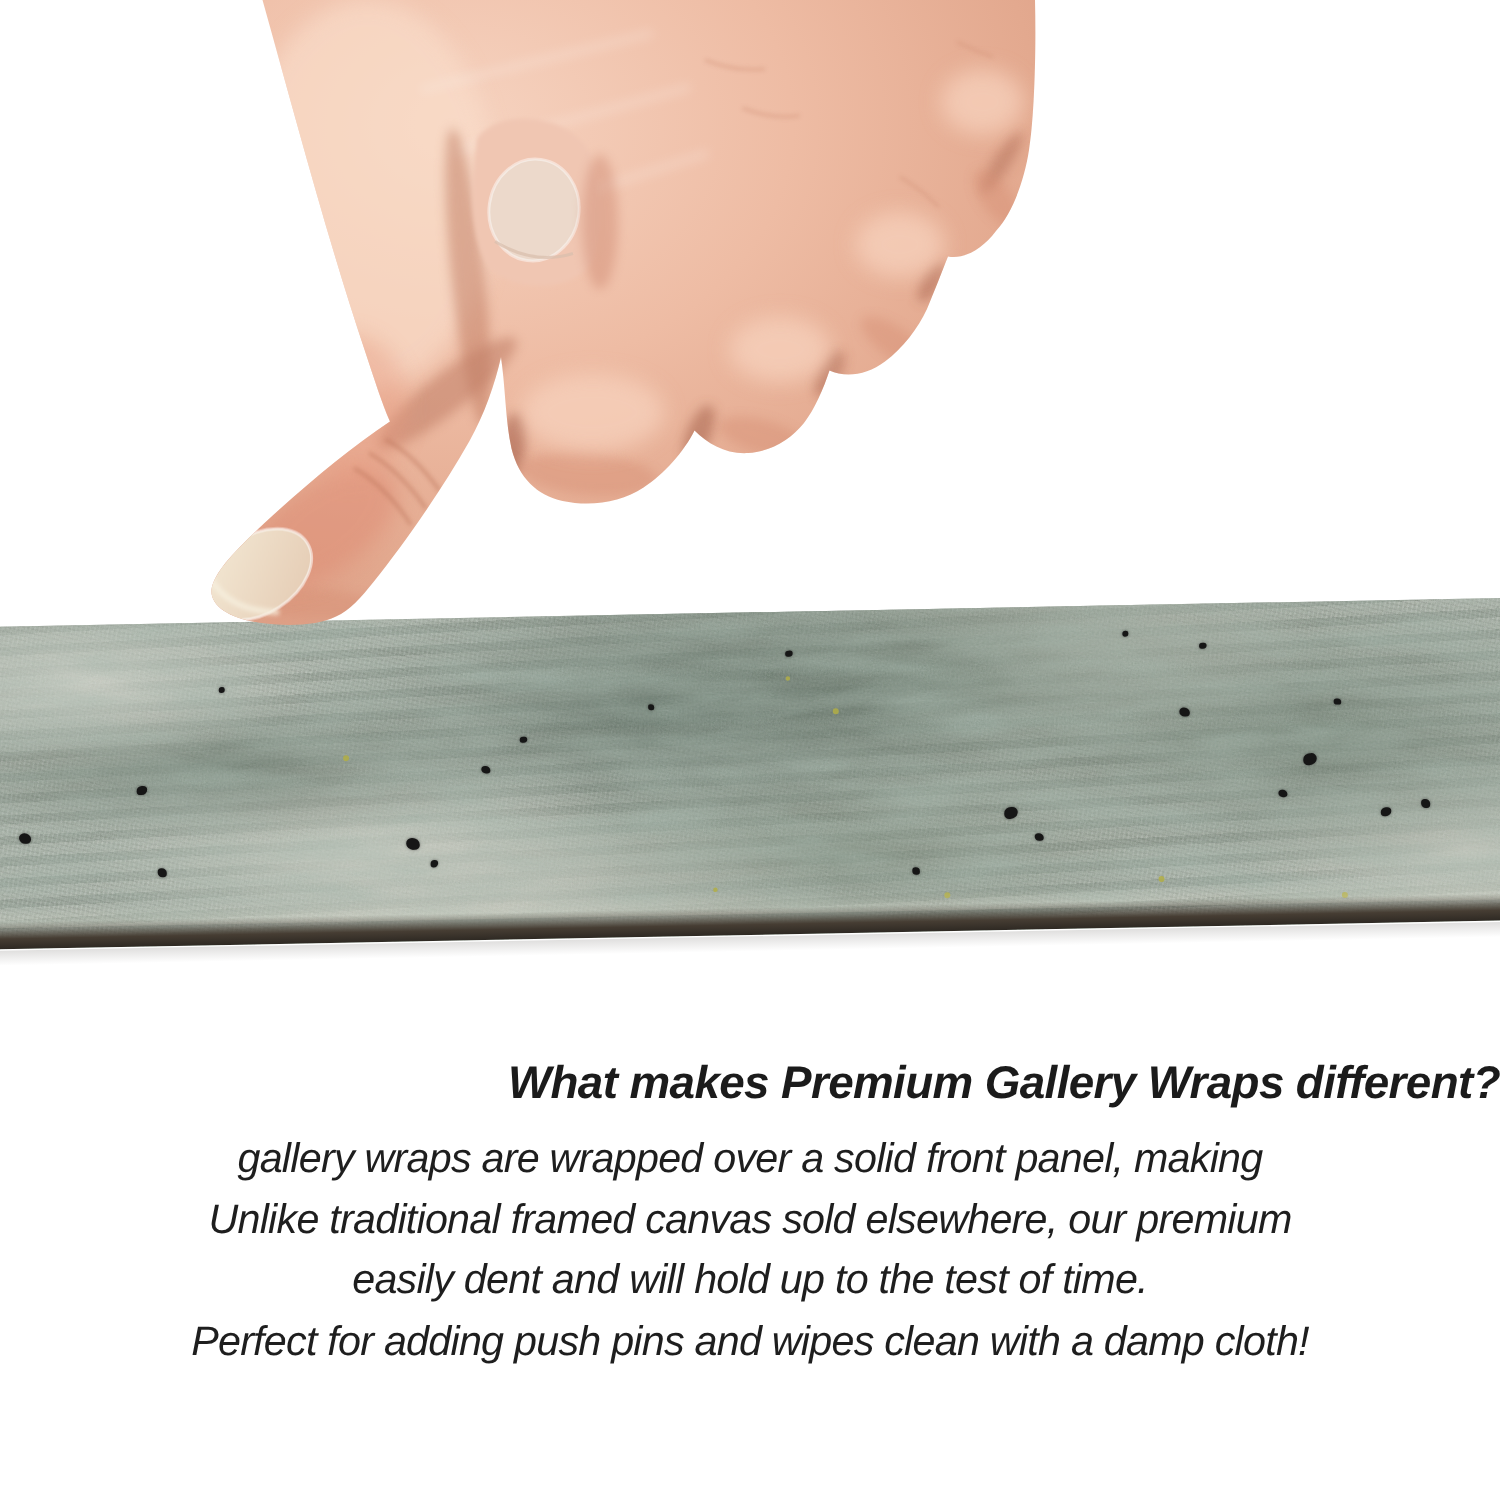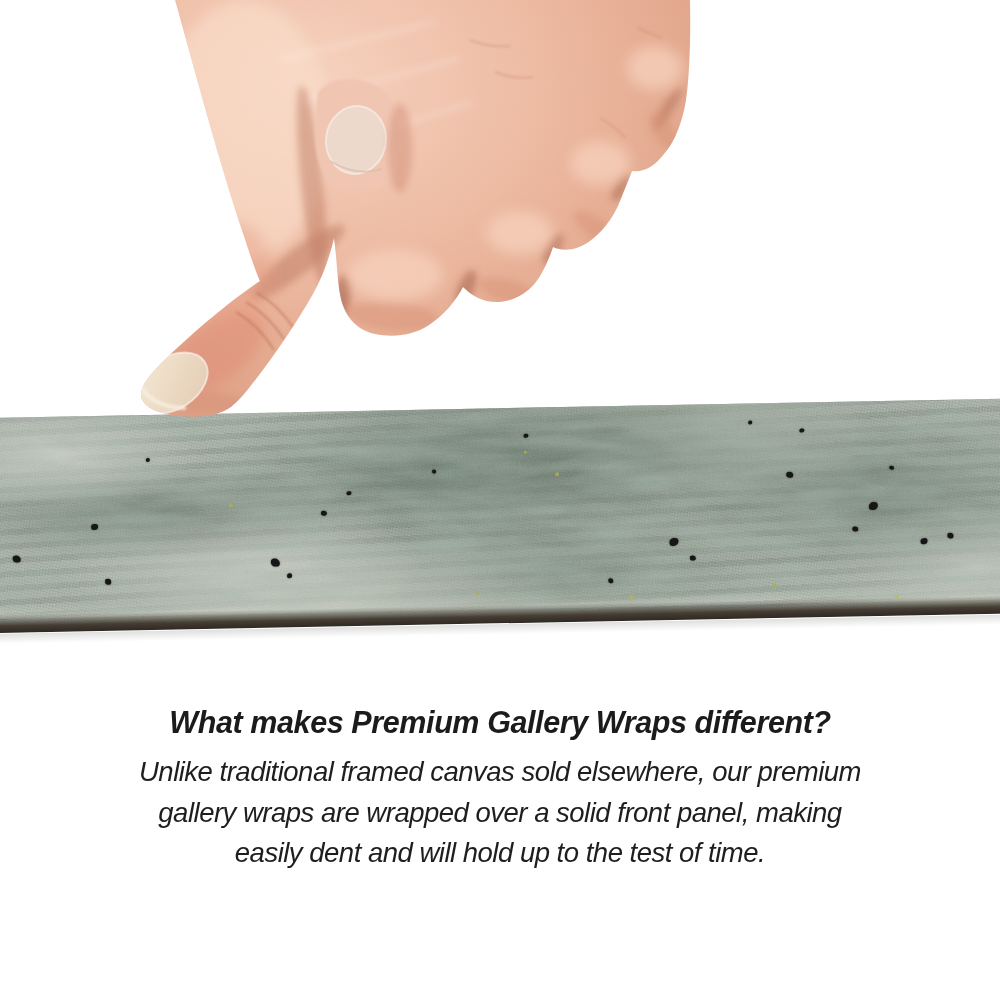--- a/index.html
+++ b/index.html
@@ -51,21 +51,21 @@
   }
 
   
   .hand{position:absolute;left:0;top:0;}
 
   
   .info{position:absolute;top:701px;left:0;width:100%;text-align:center;}
   .headline{
     margin:0 0 9px 0;
     font-style:italic;font-weight:600;font-size:30.5px;line-height:42px;
-    letter-spacing:-0.4px;color:#1b1b1b;white-space:nowrap;
+    letter-spacing:-0.4px;color:#1b1b1b;white-space:nowrap;text-align:right;
   }
   .bline{
     font-style:italic;font-weight:400;font-size:27.5px;line-height:40.5px;
     letter-spacing:-0.5px;color:#1e1e1e;white-space:nowrap;
   }
 </style>
 </head>
 <body>
 
 <div class="stage">
@@ -227,18 +227,19 @@
           <path d="M638,28 q12,6 24,10"></path>
       </g>
 
       <ellipse cx="172" cy="383" rx="39" ry="26" transform="rotate(-33 172 383)" fill="url(#nailg)" stroke="rgba(255,255,255,0.55)" stroke-width="2"></ellipse>
       <path d="M136,374 C141,396 159,408 186,408" stroke="#f7f0df" stroke-width="4" fill="none" opacity="0.8" filter="url(#b1)"></path>
     </g>
   </svg>
 
   <div class="info">
     <h2 class="headline">What makes Premium Gallery Wraps different?</h2>
+    <div class="bline">gallery wraps are wrapped over a solid front panel, making</div>
     <div class="bline">Unlike traditional framed canvas sold elsewhere, our premium</div>
-    <div class="bline">gallery wraps are wrapped over a solid front panel, making</div>
     <div class="bline">easily dent and will hold up to the test of time.</div>
+    <div class="bline">Perfect for adding push pins and wipes clean with a damp cloth!</div>
   </div>
 
 </div>
 
 </body></html>

